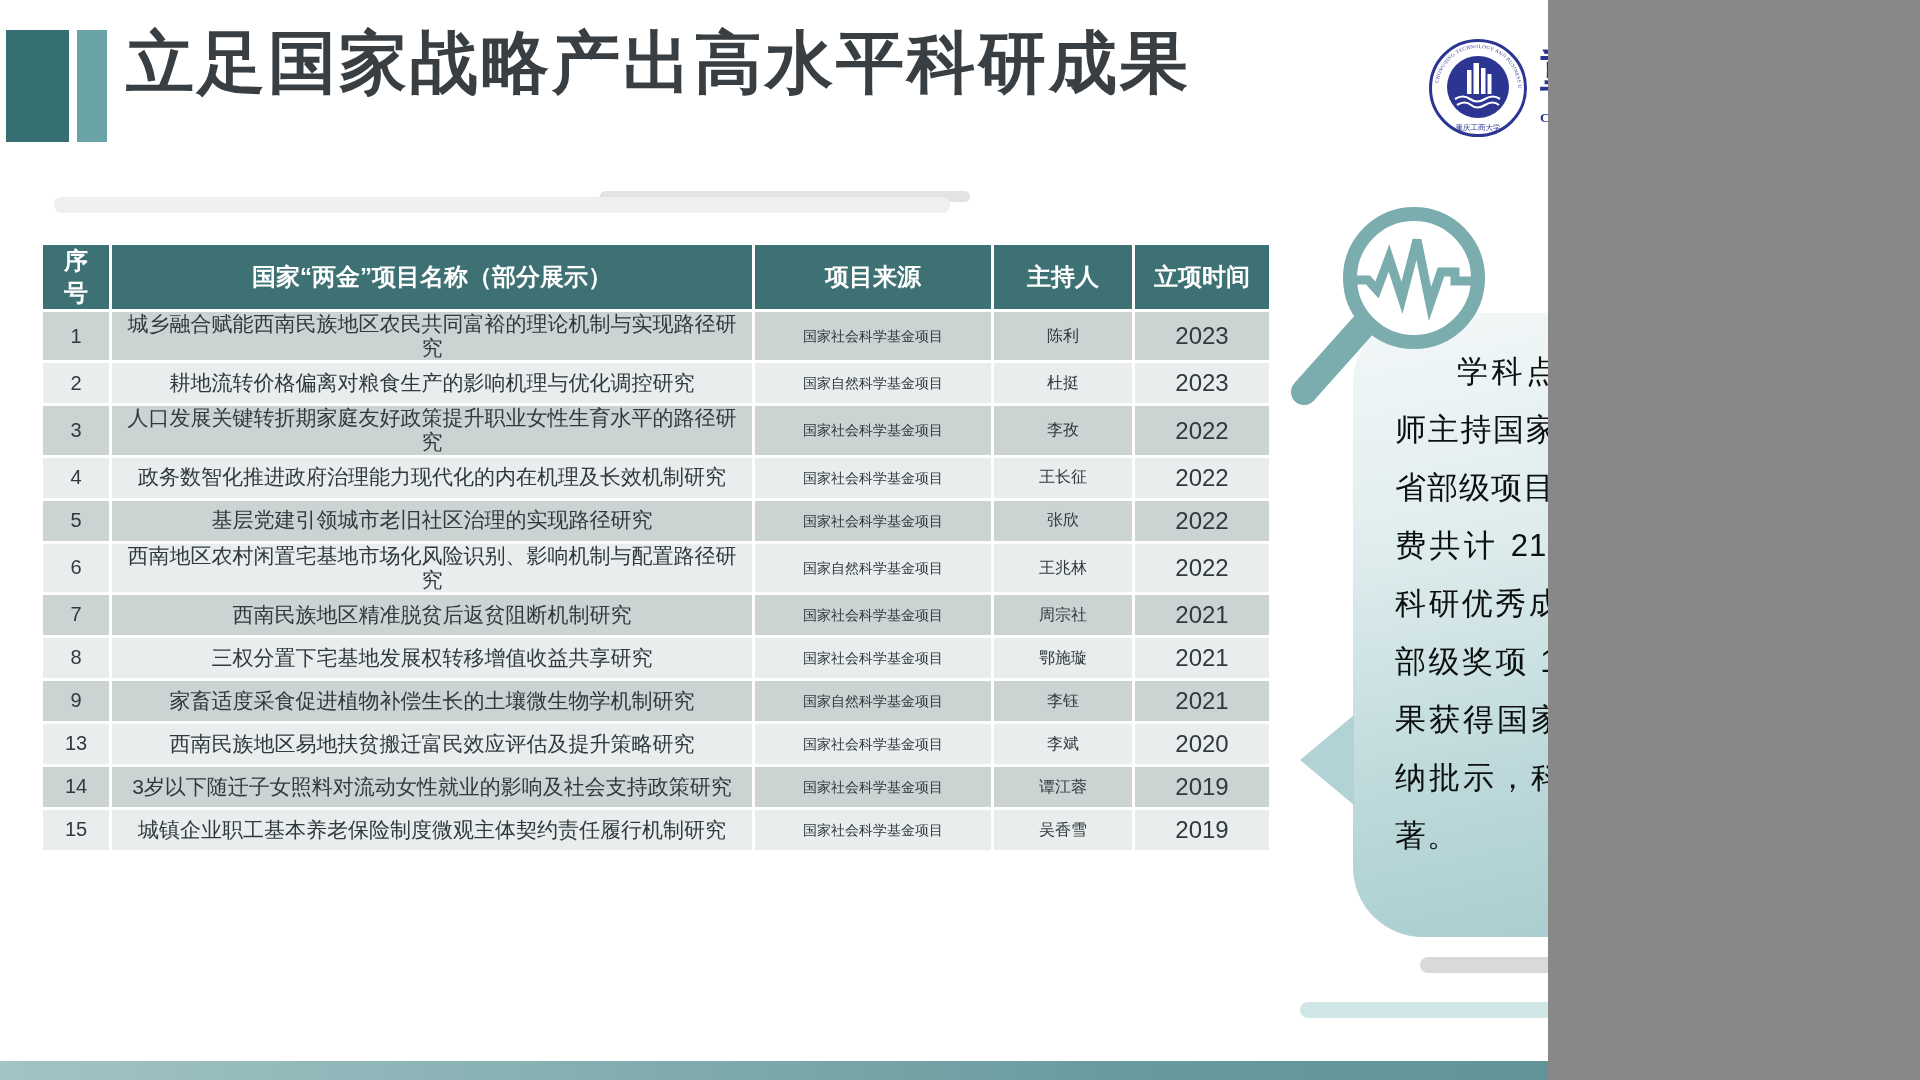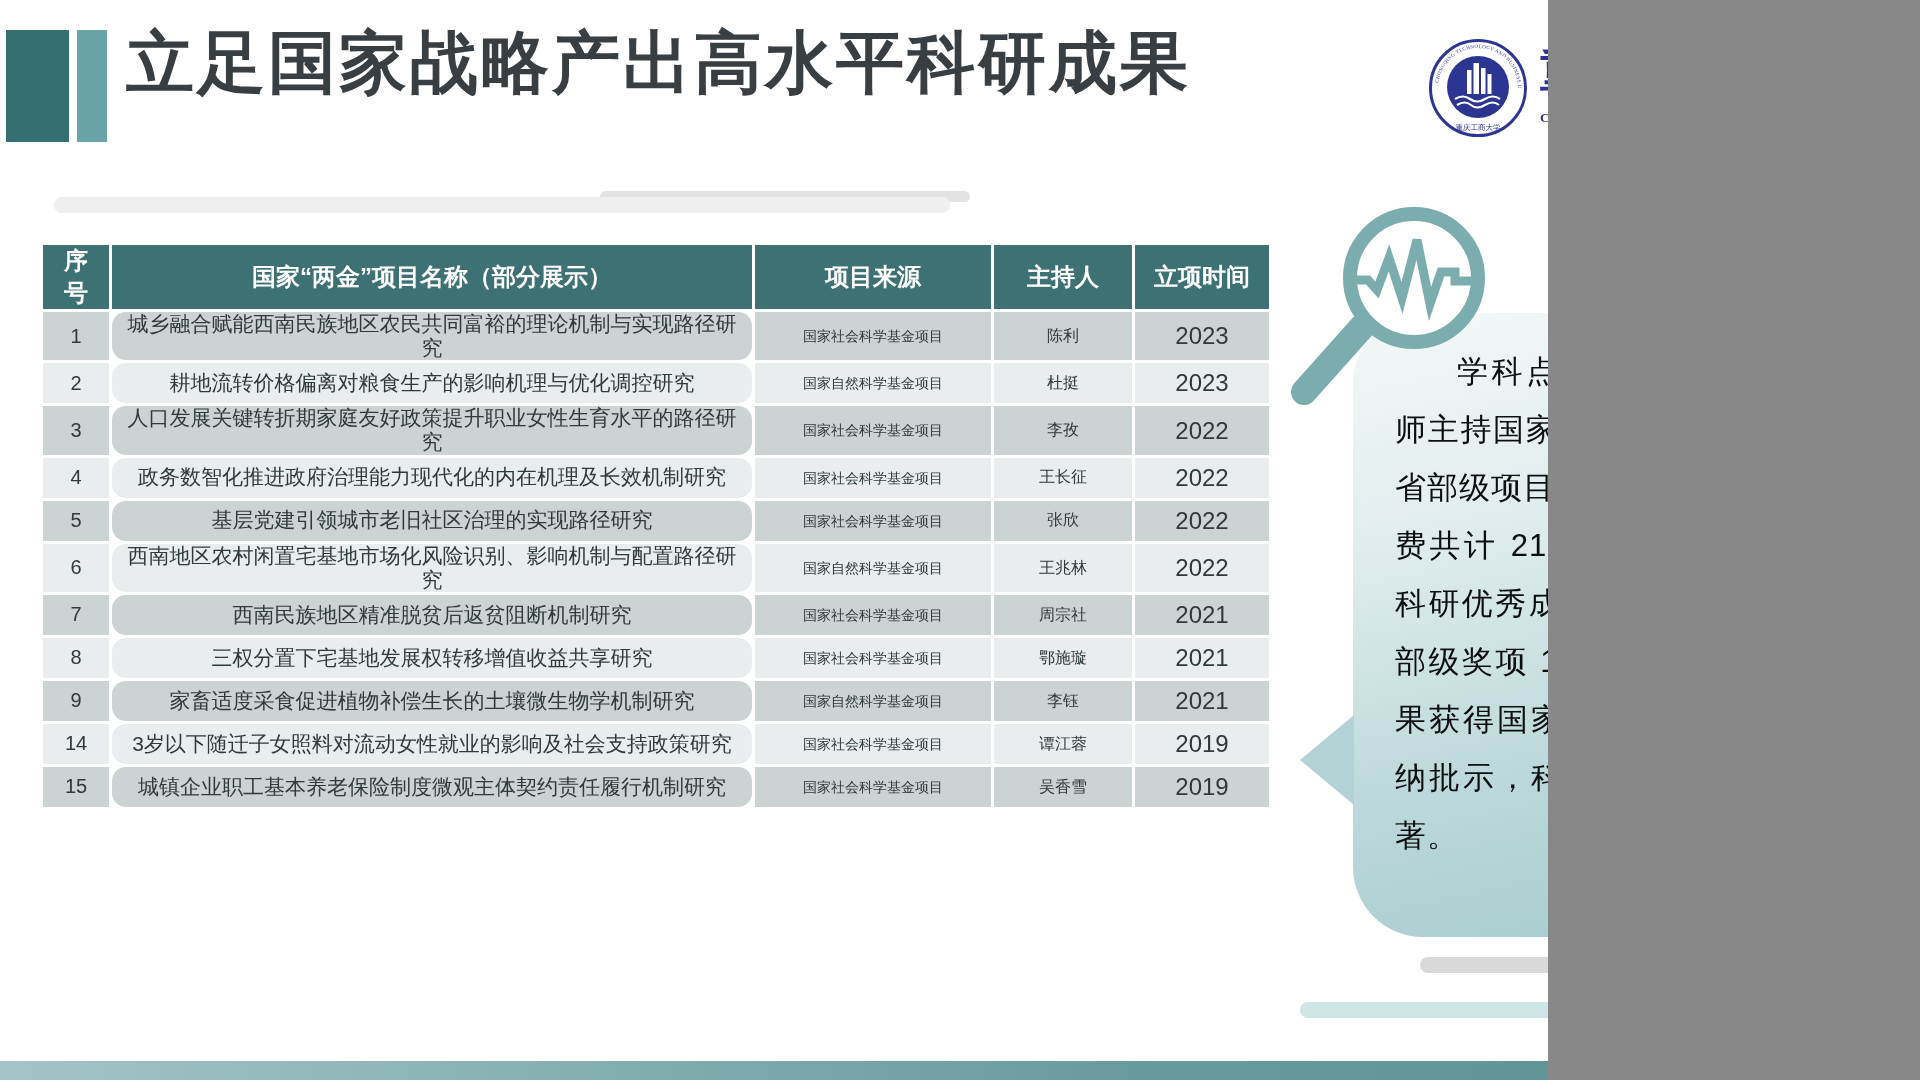--- a/index.html
+++ b/index.html
@@ -44,21 +44,21 @@
     background:#3e7174;color:#ffffff;font-weight:bold;font-size:24px;
     height:56px;text-align:center;vertical-align:middle;padding:0 14px;
   }
   table.projects td{
     height:40px;text-align:center;vertical-align:middle;
     color:#2f3a3a;padding:0 6px;line-height:1.15;
   }
   tbody tr:nth-of-type(odd) td{background:#cbd3d3;}
   tbody tr:nth-of-type(even) td{background:#e9eded;}
   td.c-no{font-size:20px;}
-  td.c-name{font-size:21px;border-radius:14px;}
+  td.c-name{font-size:21px;}
   td.c-src{font-size:14px;}
   td.c-host{font-size:16px;}
   td.c-year{font-size:24px;}
   
   .bubble{
     position:absolute;left:1353px;top:313px;width:522px;height:624px;
     border-radius:70px;
     background:linear-gradient(168deg,#f4f8f8 0%,#e0edee 32%,#bcd8da 68%,#a3cacd 100%);
     z-index:2;
   }
@@ -201,20 +201,27 @@
           <td class="c-no">9</td>
           <td class="c-name">家畜适度采食促进植物补偿生长的土壤微生物学机制研究</td>
           <td class="c-src">国家自然科学基金项目</td>
           <td class="c-host">李钰</td>
           <td class="c-year">2021</td>
         </tr>
 
 
 
 
+        <tr>
+          <td class="c-no">13</td>
+          <td class="c-name">西南民族地区易地扶贫搬迁富民效应评估及提升策略研究</td>
+          <td class="c-src">国家社会科学基金项目</td>
+          <td class="c-host">李斌</td>
+          <td class="c-year">2020</td>
+        </tr>
 
         <tr>
           <td class="c-no">14</td>
           <td class="c-name">3岁以下随迁子女照料对流动女性就业的影响及社会支持政策研究</td>
           <td class="c-src">国家社会科学基金项目</td>
           <td class="c-host">谭江蓉</td>
           <td class="c-year">2019</td>
         </tr>
 
         <tr>

